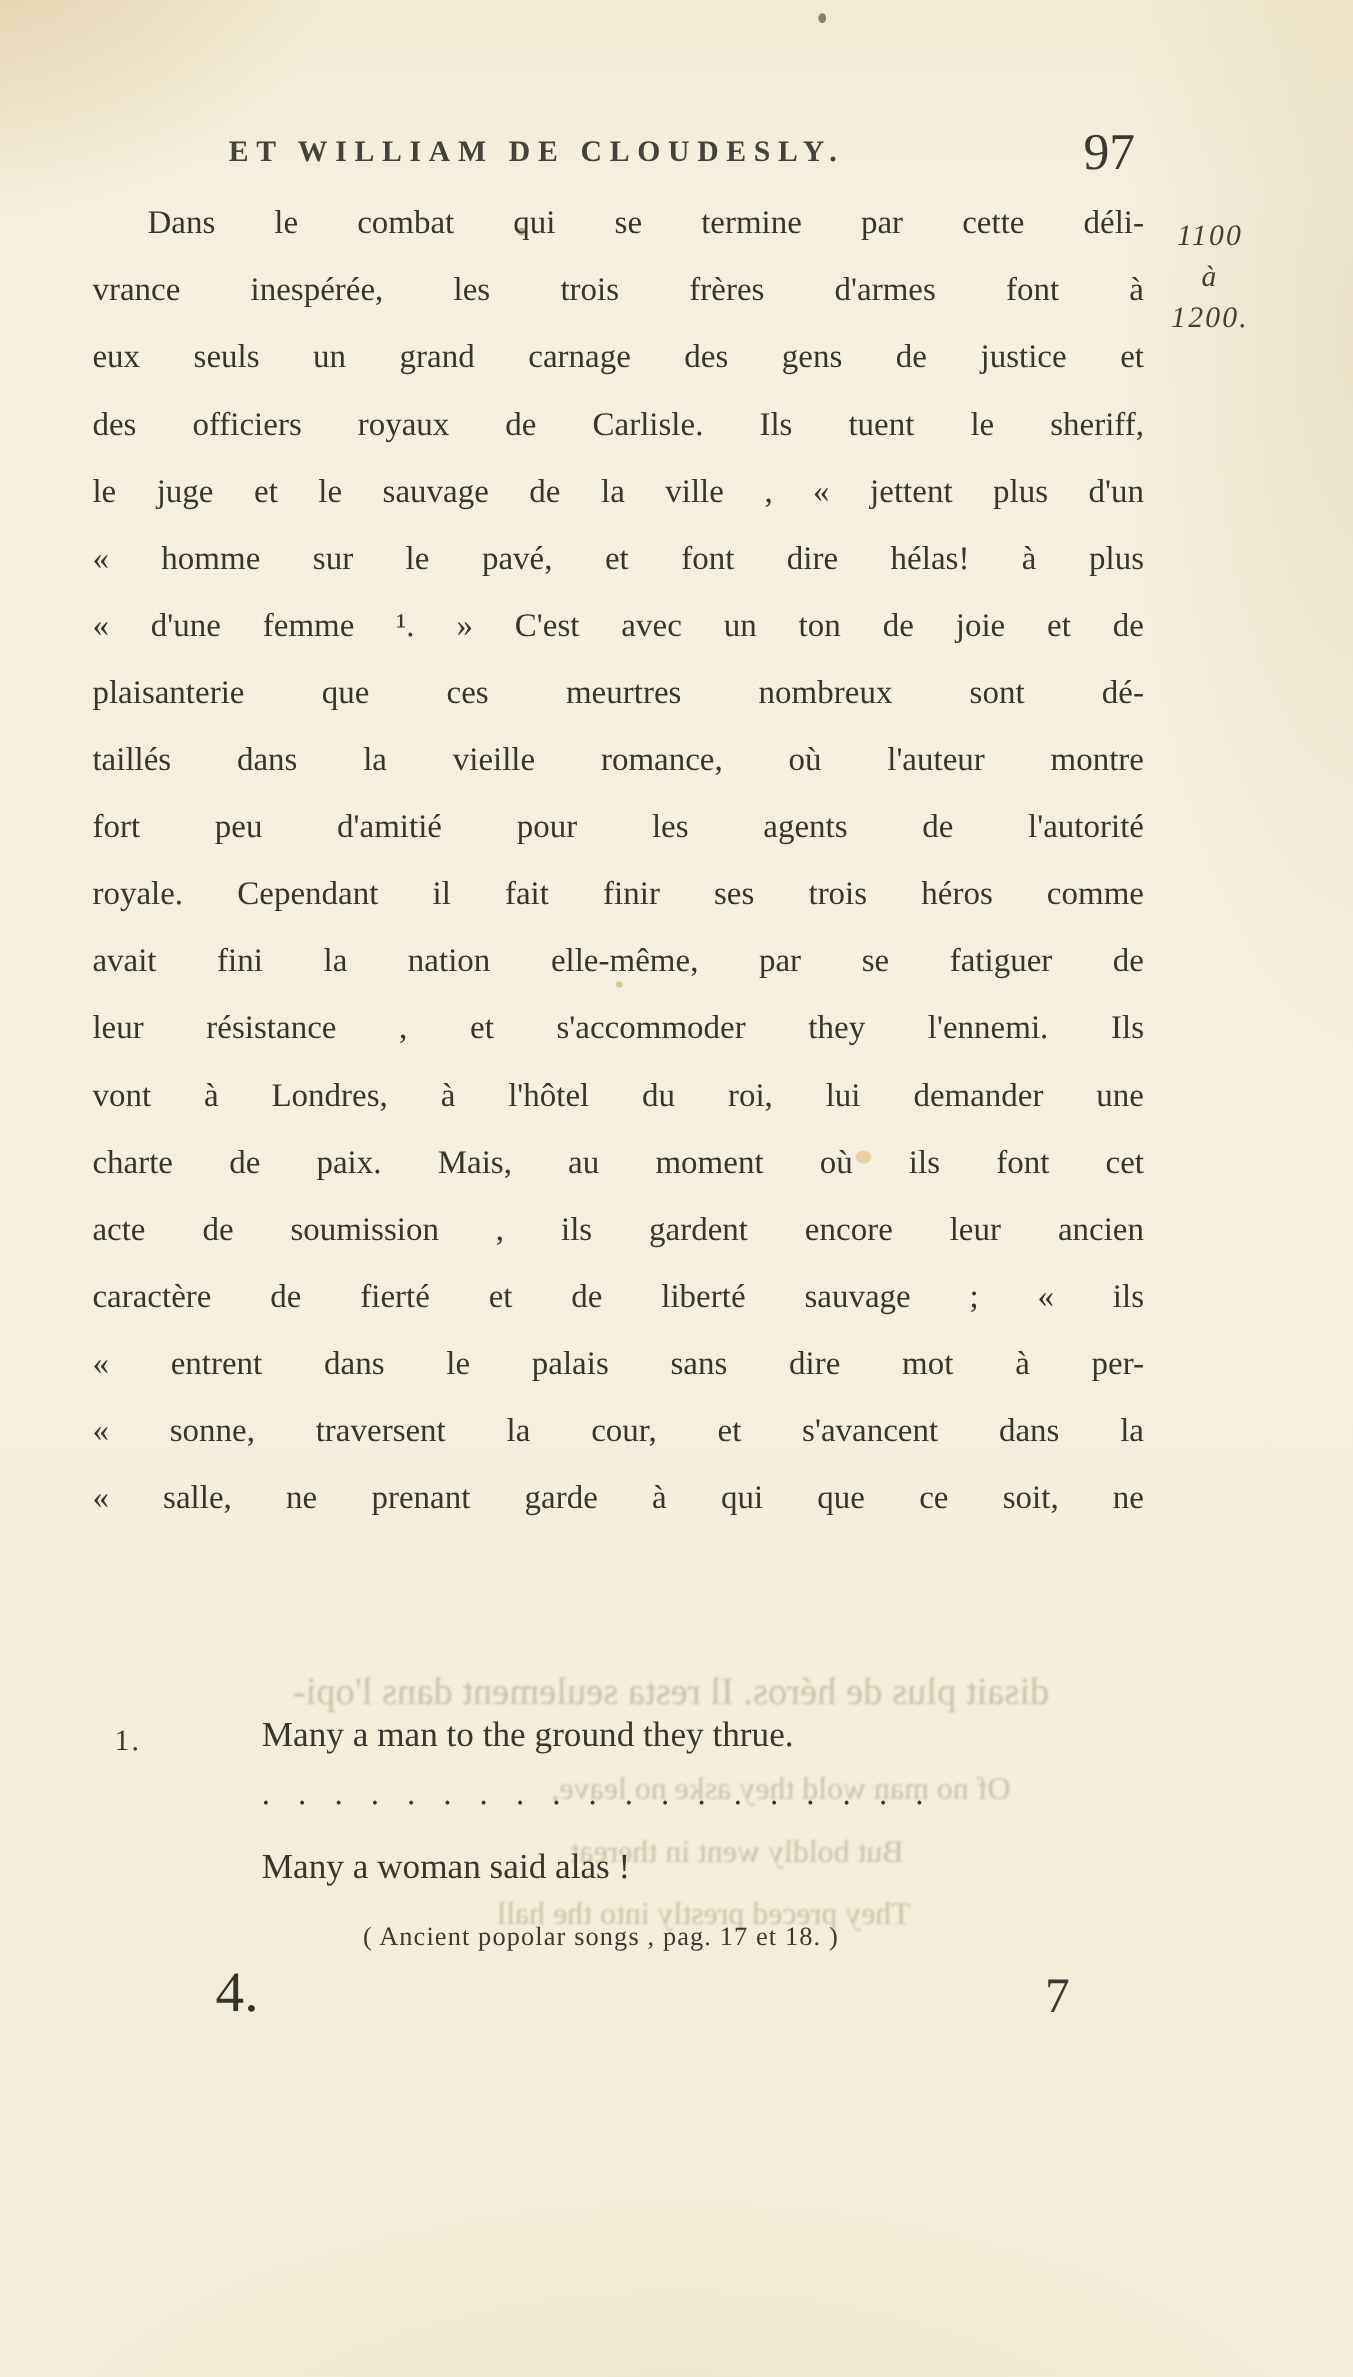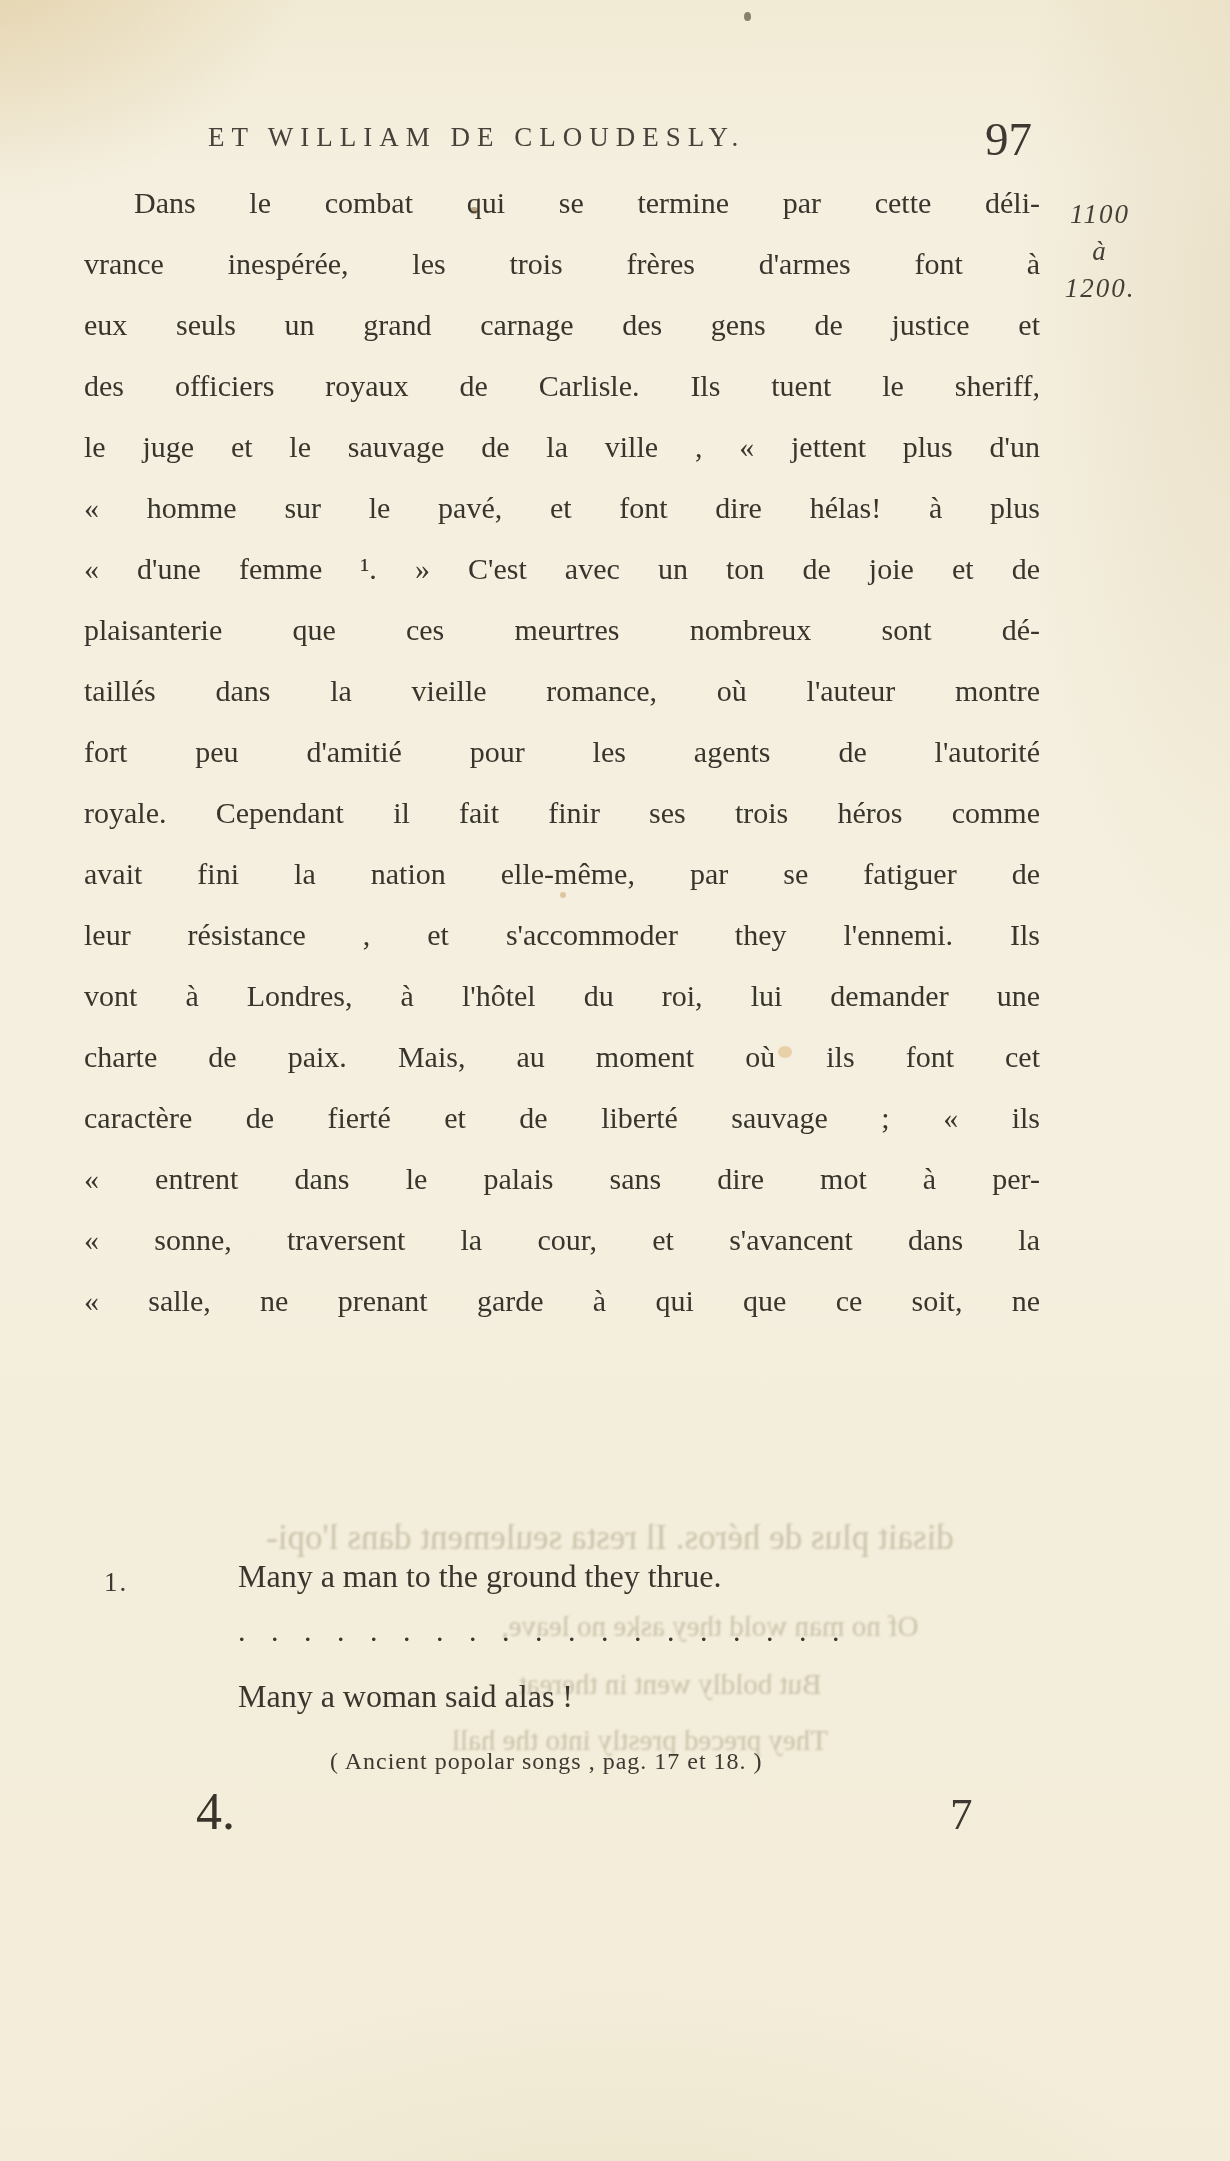--- a/index.html
+++ b/index.html
@@ -13,21 +13,21 @@
     background:
       radial-gradient(ellipse 500px 380px at -40px -60px, rgba(205,170,105,.40), rgba(205,170,105,0) 70%),
       radial-gradient(ellipse 300px 900px at 1240px 300px, rgba(190,160,100,.18), rgba(190,160,100,0) 75%),
       radial-gradient(ellipse 900px 500px at 50% 108%, rgba(200,175,115,.14), rgba(200,175,115,0) 70%),
       linear-gradient(180deg,#f1ead4 0%,#f4efdf 8%,#f4efde 55%,#f2ecd8 100%);
   }
   .speck{position:absolute;border-radius:50%;}
   .running-header{position:absolute;top:112px;left:0;width:1230px;height:60px;}
   .header-title{
     position:absolute;left:208px;top:10px;
-    font-size:27px;font-weight:normal;letter-spacing:7px;
+    font-size:27px;font-weight:bold;letter-spacing:7px;
     color:#46413a;white-space:nowrap;
   }
   .page-number{
     position:absolute;left:985px;top:0;
     font-size:47px;color:#3d3831;
   }
   .margin-note{
     position:absolute;left:1050px;top:196px;width:100px;
     text-align:center;color:#433e36;font-size:27px;line-height:37px;
     letter-spacing:2px;
@@ -111,20 +111,21 @@
     <div class="body-line">« homme sur le pavé, et font dire hélas! à plus</div>
     <div class="body-line">« d'une femme ¹. » C'est avec un ton de joie et de</div>
     <div class="body-line">plaisanterie que ces meurtres nombreux sont dé-</div>
     <div class="body-line">taillés dans la vieille romance, où l'auteur montre</div>
     <div class="body-line">fort peu d'amitié pour les agents de l'autorité</div>
     <div class="body-line">royale. Cependant il fait finir ses trois héros comme</div>
     <div class="body-line">avait fini la nation elle-même, par se fatiguer de</div>
     <div class="body-line">leur résistance , et s'accommoder they l'ennemi. Ils</div>
     <div class="body-line">vont à Londres, à l'hôtel du roi, lui demander une</div>
     <div class="body-line">charte de paix. Mais, au moment où ils font cet</div>
+    <div class="body-line">acte de soumission , ils gardent encore leur ancien</div>
     <div class="body-line">caractère de fierté et de liberté sauvage ; « ils</div>
     <div class="body-line">« entrent dans le palais sans dire mot à per-</div>
     <div class="body-line">« sonne, traversent la cour, et s'avancent dans la</div>
     <div class="body-line">« salle, ne prenant garde à qui que ce soit, ne</div>
   </div>
 
   <div class="bleed b0">disait plus de héros. Il resta seulement dans l'opi-</div>
   <div class="bleed b1">Of no man wold they aske no leave,</div>
   <div class="bleed b2">But boldly went in thereat</div>
   <div class="bleed b3">They preced prestly into the hall</div>

